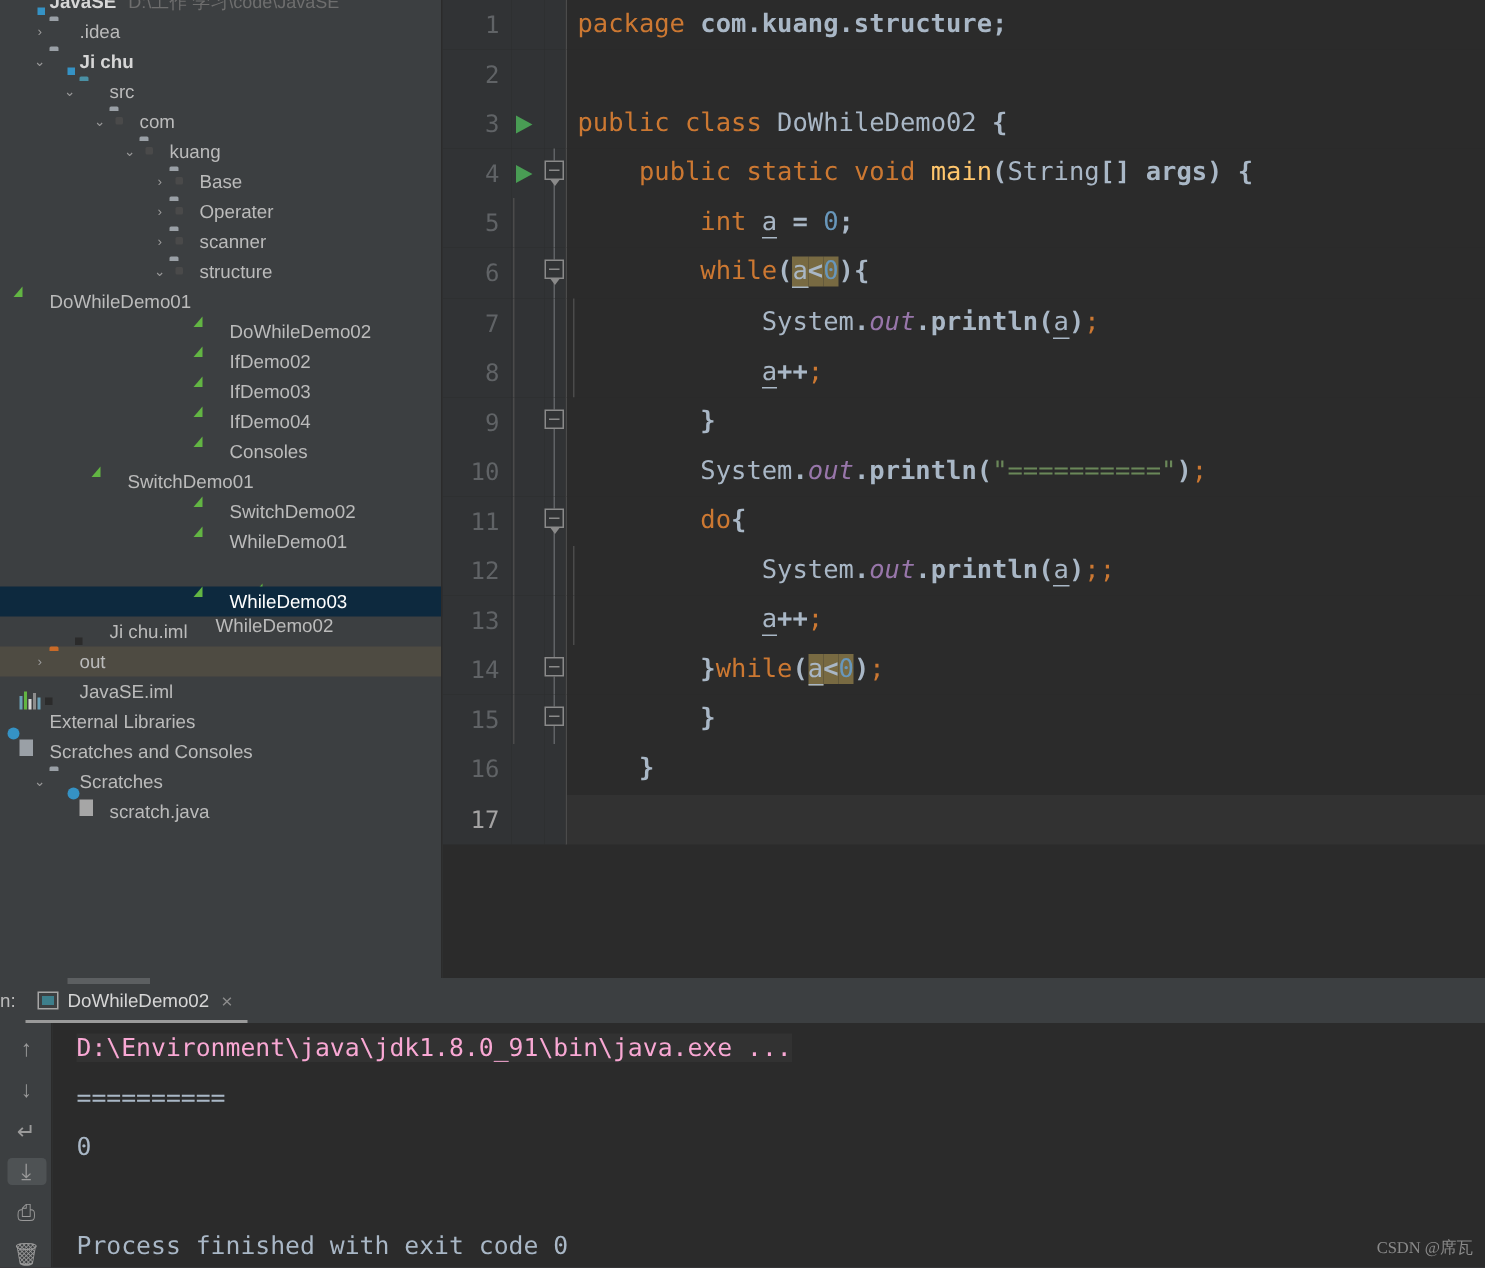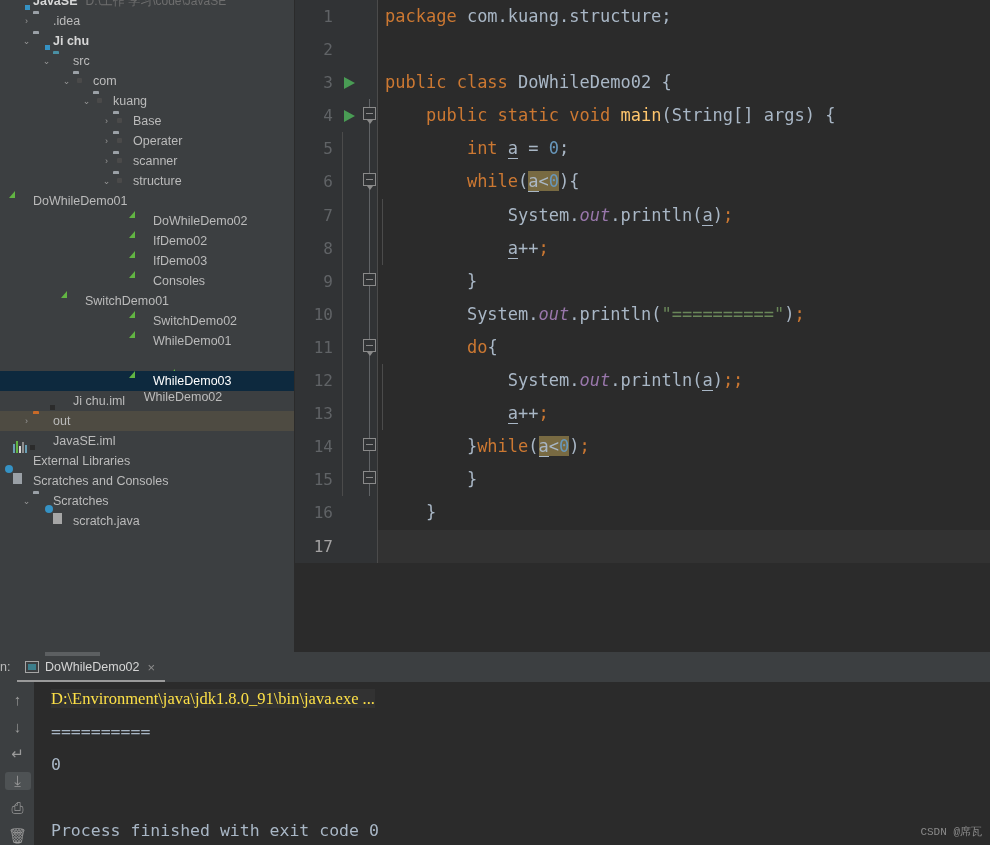--- a/index.html
+++ b/index.html
@@ -88,21 +88,21 @@
   .foldline { position:absolute; left:6px; top:0; bottom:0; width:1px; background:#606366; }
   .foldbox { position:absolute; left:0px; top:8px; width:13px; height:13px; border:1px solid #8a8a8a;
      background:#313335; }
   .foldbox:after { content:""; position:absolute; left:2px; top:5px; width:7px; height:1px; background:#8a8a8a; }
   .foldbox.down:before { content:""; position:absolute; left:3px; top:12px; width:0;height:0;
      border-left:3.5px solid transparent;border-right:3.5px solid transparent;border-top:4px solid #8a8a8a; }
   .indentg { position:absolute; top:0; bottom:0; width:1px; background:#4b4b4b; }
 
   
   .kw  { color:#cc7832; }
-  .pln { color:#a9b7c6; }
+  .pln { color:#a9b7c6;font-weight:bold; }
   .num { color:#6897bb; }
   .str { color:#6a8759; }
   .fld { color:#9876aa; font-style: italic; }
   .mth { color:#ffc66d; }
   .cls { color:#a9b7c6; }
   .lv  { color:#a9b7c6; border-bottom:1px solid #a9b7c6; }
   .hl  { background:#786a42; }
 
   
   #runpanel {
@@ -125,24 +125,24 @@
      display:flex; flex-direction:column; align-items:center; gap:9px; }
   #conbar .btn { width:26px;height:26px; position:relative; display:flex;align-items:center;justify-content:center;
      color:#9a9a9a; font-size:15px; }
   #conbar .btn.active { background:#4e5254; border-radius:3px; }
   #conbar:after { content:""; position:absolute; right:0; top:0; bottom:0; width:1px; background:#2b2b2b; }
   #console {
     flex:1 1 auto; background:#2b2b2b; font-family:"DejaVu Sans Mono", monospace;
     font-size:16.5px; color:#a9b7c6; padding-left: 16px; position:relative; overflow:hidden;
   }
   .conline { height:33px; line-height:33px; white-space:pre; }
-  .conline.cmd { color:#fde047;font-family:Liberation Serif, serif; }
+  .conline.cmd { color:#f9a8d4; }
   .conline.cmd span { background:#323232; }
   #watermark { position:absolute; right:8px; bottom:6px; font-size:11px; color:#8a8a8a;
-     font-family:Liberation Mono, monospace; }
+     font-family:Liberation Serif, serif; }
 
   
   #treesep { position:absolute; left:294px; top:0; width:1px; height:652px; background:#2b2b2b;}
   
   #conscroll { position:absolute; left:45px; top:652px; width:55px; height:4px; background:#5c5f61; }
 </style>
 </head>
 <body>
 
 <div id="app">
@@ -211,20 +211,25 @@
       </div>
       <div class="row" style="padding-left: 120px;">
         <span class="arrow none">›</span>
         <span class="ico"><span class="ic-class"></span></span>
         <span class="lbl">IfDemo02</span>
       </div>
       <div class="row" style="padding-left: 120px;">
         <span class="arrow none">›</span>
         <span class="ico"><span class="ic-class"></span></span>
         <span class="lbl">IfDemo03</span>
+      </div>
+      <div class="row" style="padding-left: 120px;">
+        <span class="arrow none">›</span>
+        <span class="ico"><span class="ic-class"></span></span>
+        <span class="lbl">IfDemo04</span>
       </div>
       <div class="row" style="padding-left: 120px;">
         <span class="arrow none">›</span>
         <span class="ico"><span class="ic-class"></span></span>
         <span class="lbl">Consoles</span>
       </div>
       <div class="row" style="padding-left: 52px;">
         <span class="arrow none">›</span>
         <span class="ico"><span class="ic-class"></span></span>
         <span class="lbl">SwitchDemo01</span>

